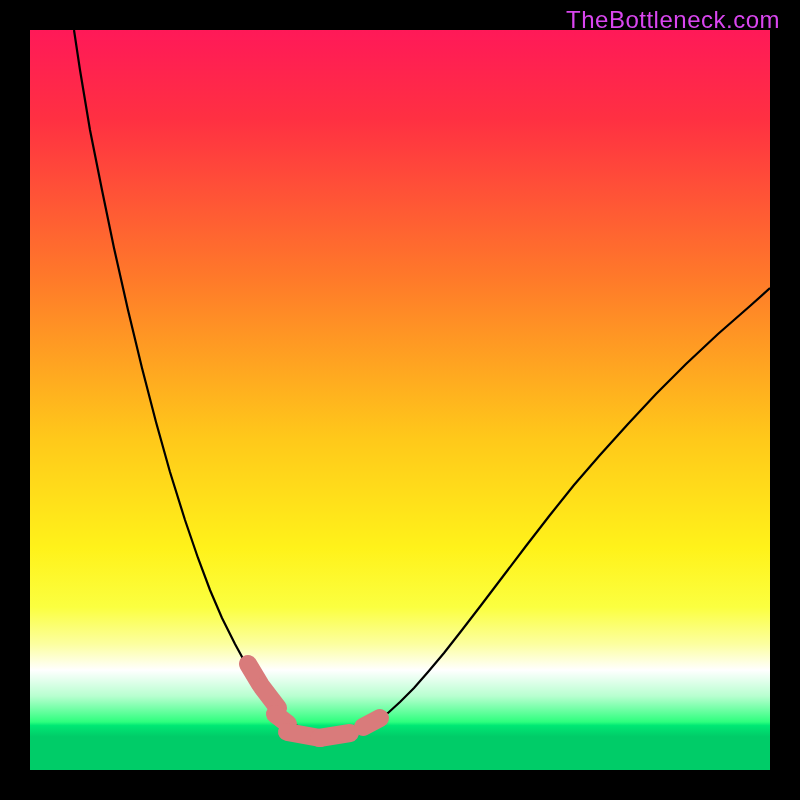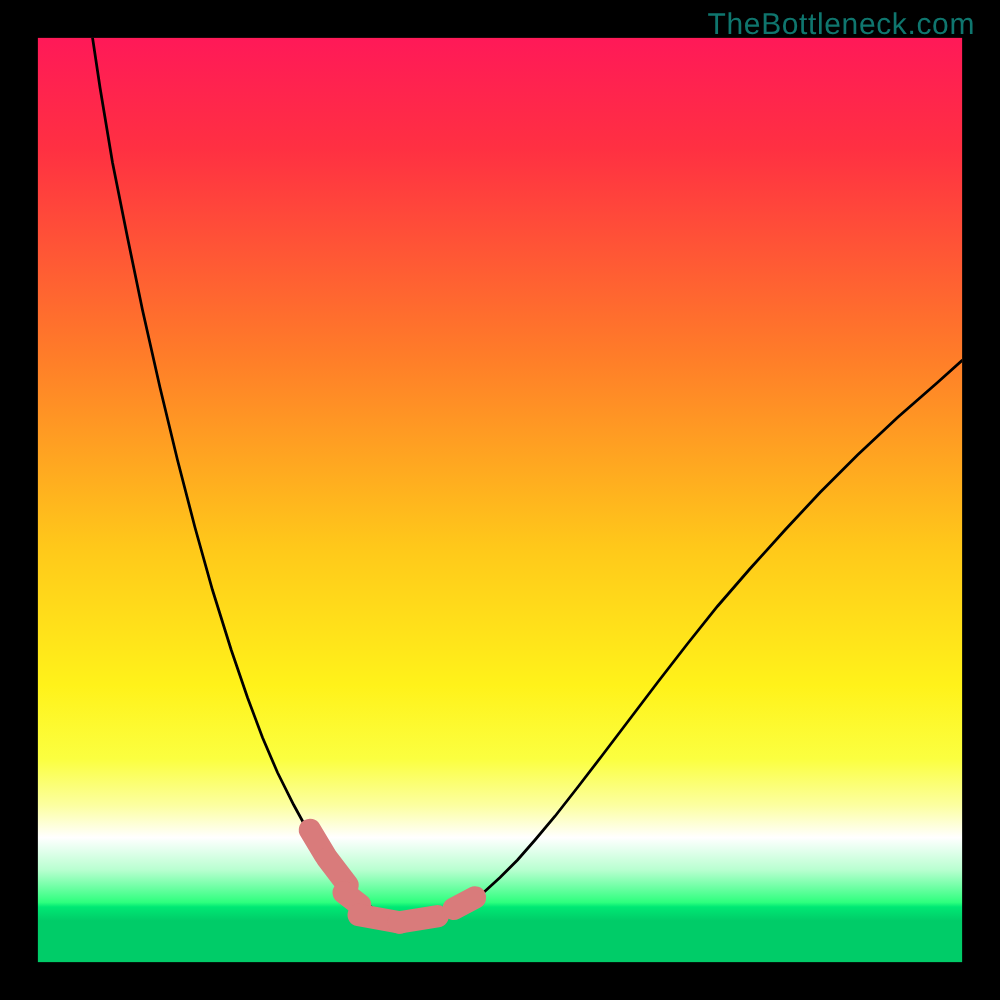--- a/index.html
+++ b/index.html
@@ -8,21 +8,21 @@
     width: 800px;
     height: 800px;
     background: #000;
     position: relative;
   }
   .watermark {
     position: absolute;
     top: 6px;
     right: 20px;
     font-size: 24px;
-    color: #0f766e;
+    color: #d946ef;
     font-weight: normal;
     letter-spacing: 0.5px;
     z-index: 10;
   }
   .plot-area {
     position: absolute;
     top: 30px;
     left: 30px;
     width: 740px;
     height: 740px;

